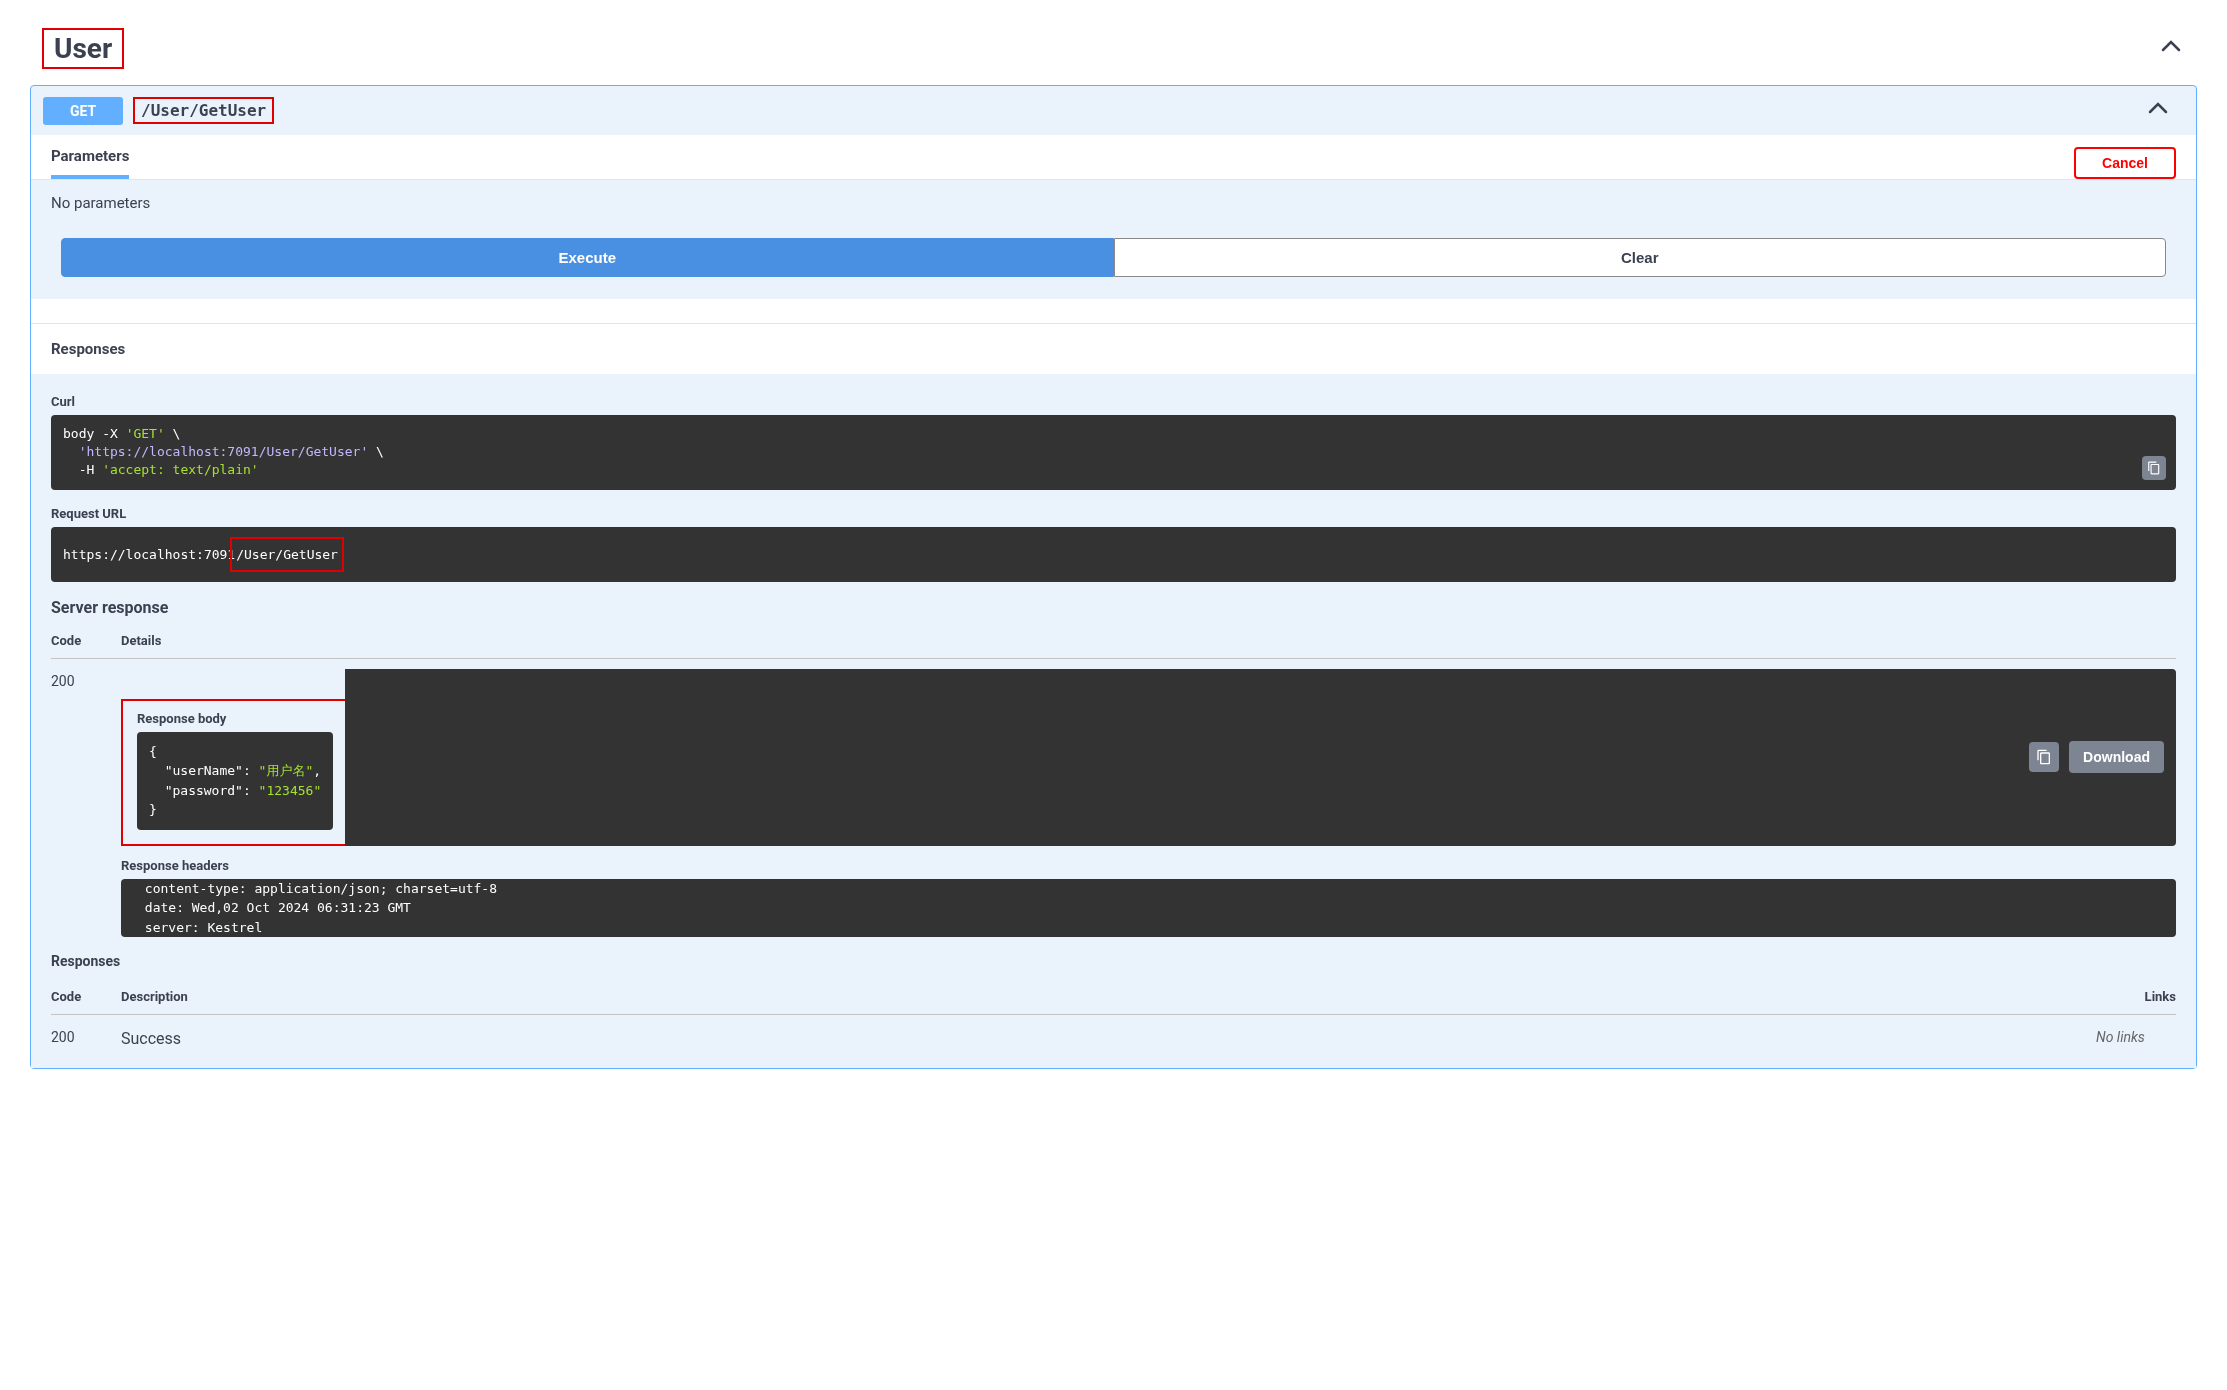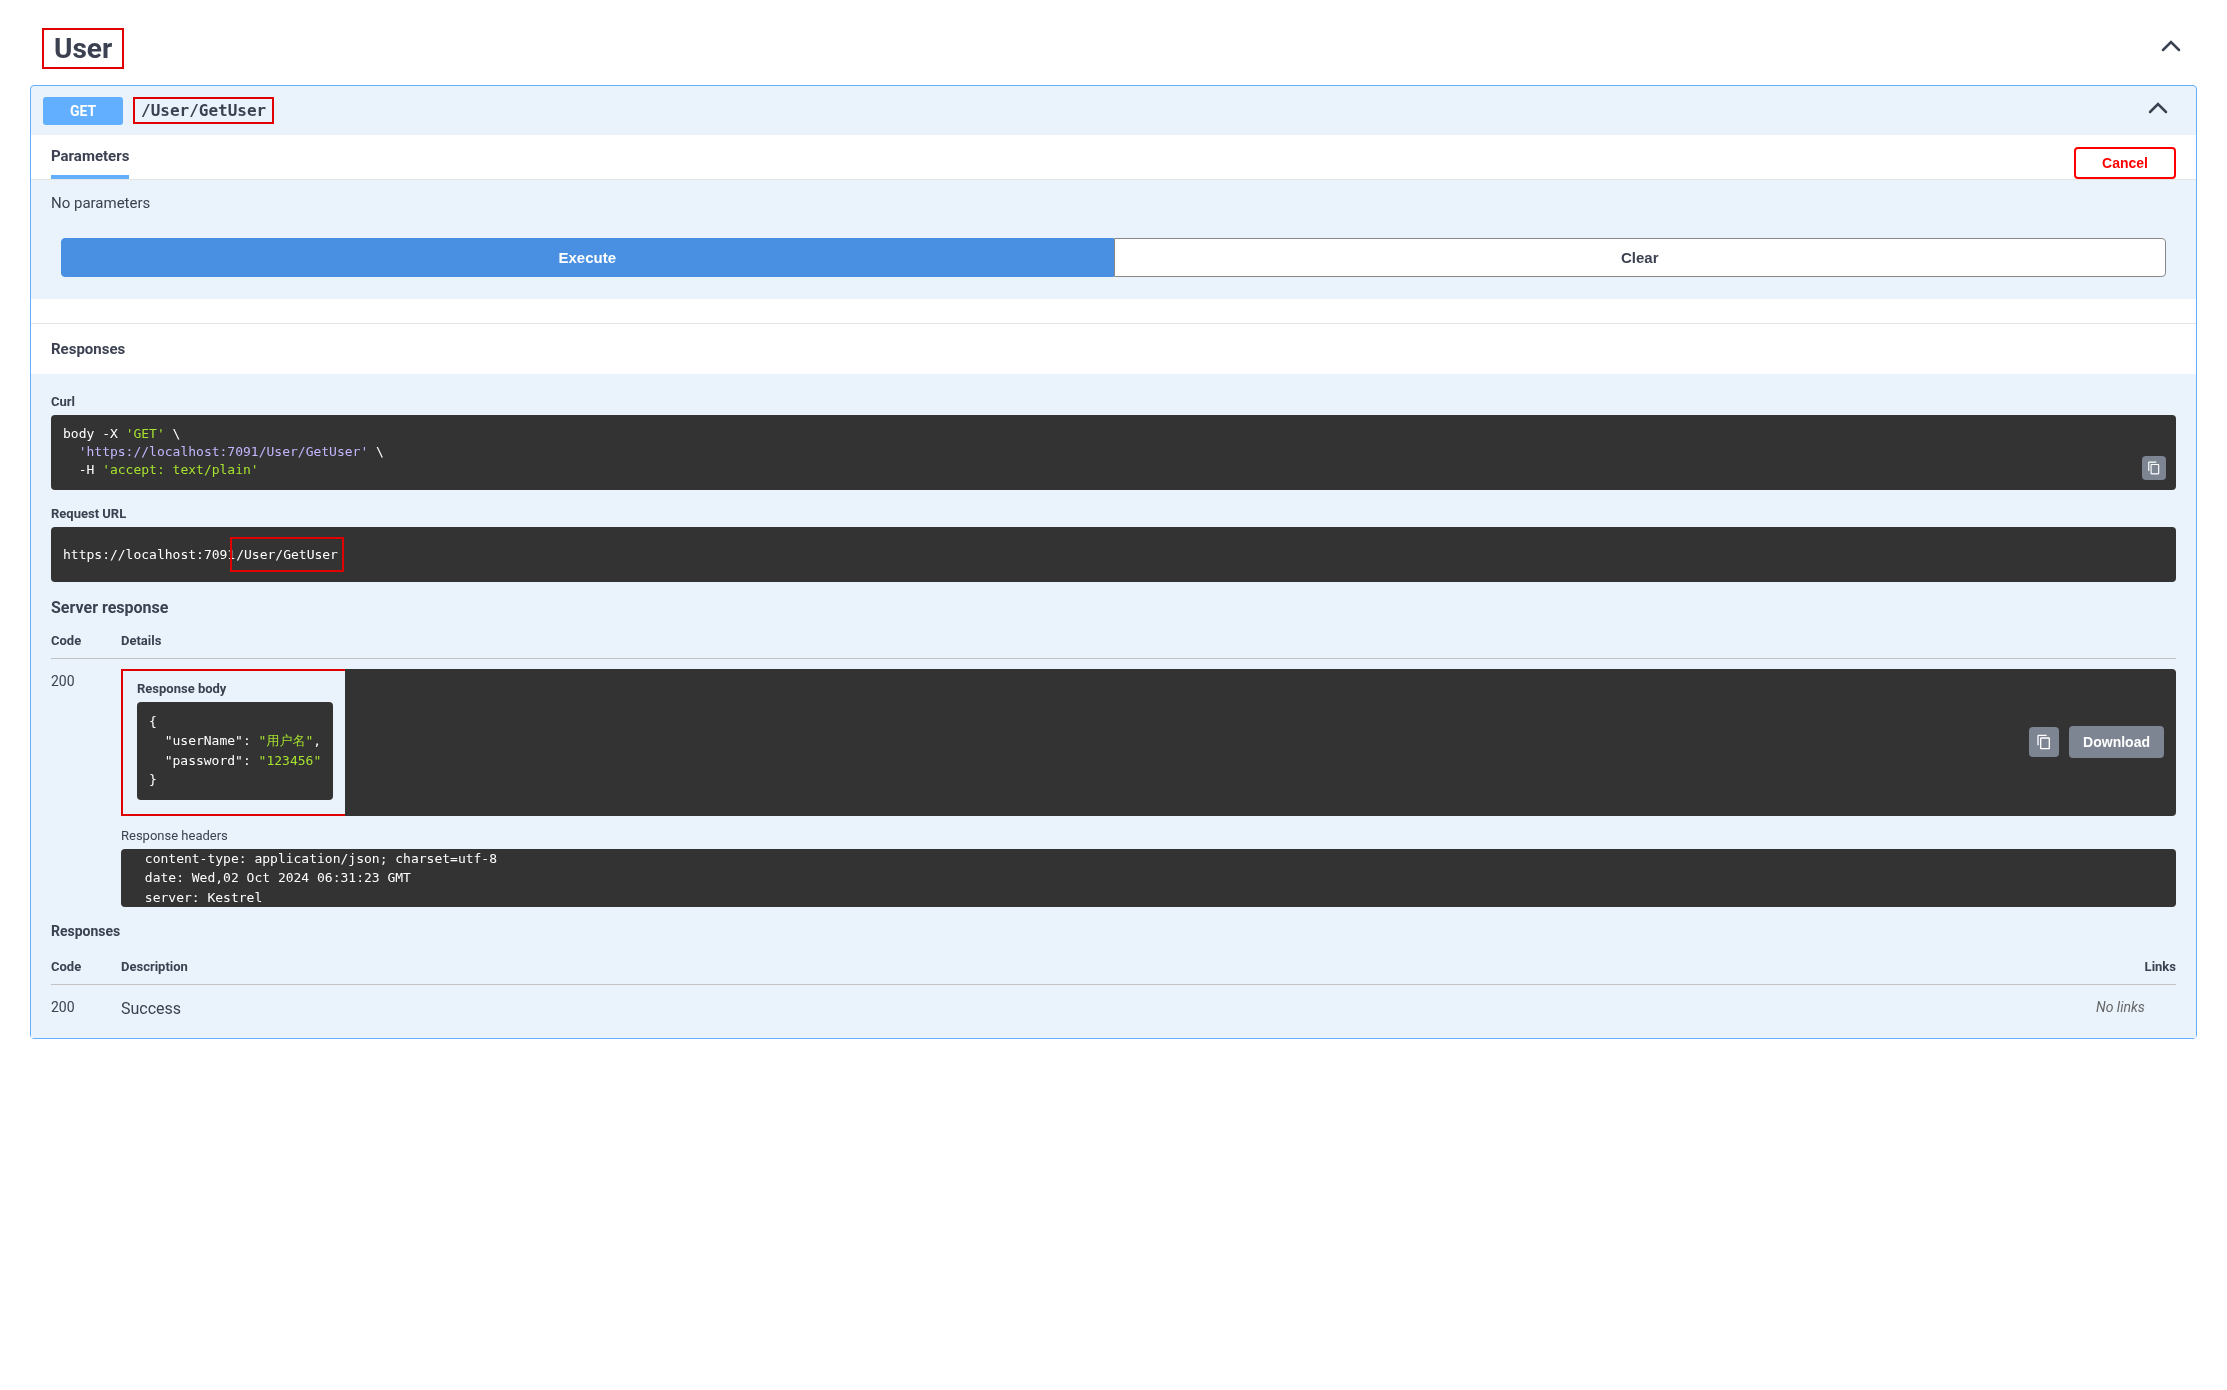--- a/index.html
+++ b/index.html
@@ -218,20 +218,21 @@
     padding-top: 14px;
   }
   .details-cell {
     padding-top: 10px;
   }
   .resp-body-wrap {
     border: 2px solid #e00000;
     padding: 10px 14px 14px 14px;
     display: inline-block;
     min-width: 220px;
+    margin-top: 30px;
   }
   .resp-body-label {
     font-size: 13px;
     font-weight: 700;
     margin-bottom: 6px;
   }
   .resp-body-block {
     background: #333333;
     border-radius: 4px;
     padding: 10px 12px;
@@ -274,21 +275,21 @@
     background: #7d8492;
     border-radius: 4px;
     display: flex;
     align-items: center;
     justify-content: center;
     cursor: pointer;
   }
   .copy-icon-inline svg { width: 16px; height: 16px; fill: #fff; }
   .resp-headers-label {
     font-size: 13px;
-    font-weight: 400;
+    font-weight: 700;
     margin-top: 12px;
     margin-bottom: 6px;
   }
   .resp-headers-block {
     background: #333333;
     border-radius: 4px;
     padding: 0 16px;
     font-family: "Consolas", "Monaco", monospace;
     font-size: 13px;
     color: #fff;

